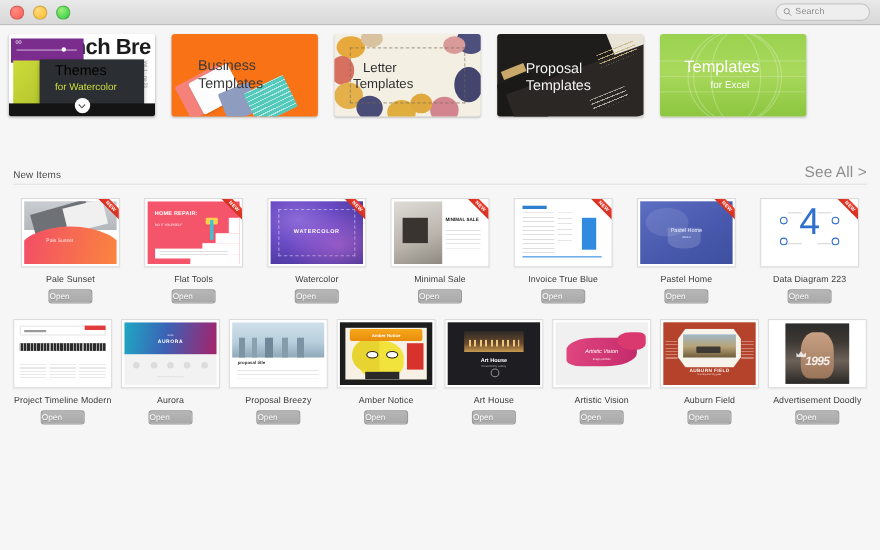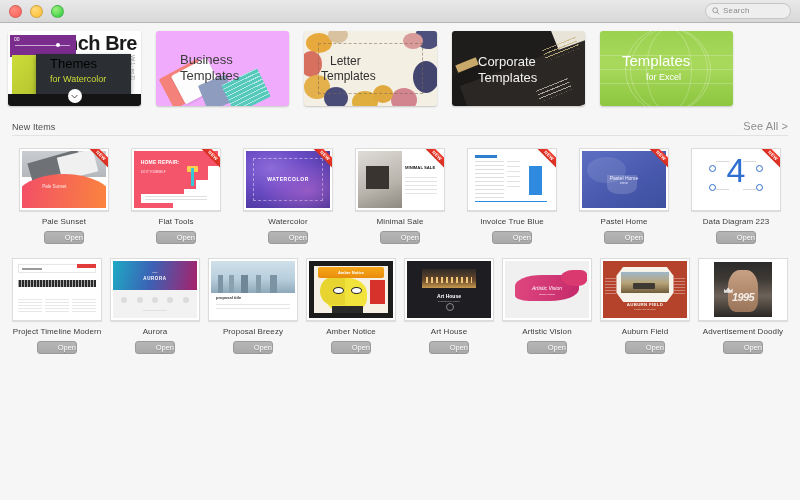--- a/index.html
+++ b/index.html
@@ -136,21 +136,21 @@
     writing-mode:vertical-rl;
   }
   .c-themes .blackbar{position:absolute;left:0;bottom:0;width:133px;height:12px;background:#141414;}
   .c-themes .chev{
     position:absolute;left:50%;margin-left:-7px;bottom:3px;width:14px;height:14px;border-radius:50%;
     background:#fff;display:flex;align-items:center;justify-content:center;
   }
   .c-themes .chev svg{display:block;}
 
   
-  .c-business{background:#f0abfc;}
+  .c-business{background:#f97316;}
   .c-business .pink{
     position:absolute;left:8px;top:36px;width:44px;height:34px;background:#f4827b;
     transform:rotate(-28deg);border-radius:2px;
   }
   .c-business .pinkw{
     position:absolute;left:20px;top:34px;width:40px;height:32px;background:#fdfdfd;
     transform:rotate(-28deg);border-radius:2px;box-shadow:0 1px 2px rgba(0,0,0,.14);
   }
   .c-business .blue{
     position:absolute;left:46px;top:48px;width:30px;height:28px;background:#8e9cc0;
@@ -228,21 +228,21 @@
     display:flex;align-items:flex-end;justify-content:space-between;
     padding:0 12px;margin-top:14px;position:relative;
   }
   .section-head .rule{
     position:absolute;left:12px;right:12px;bottom:0;height:1px;background:#e2e2e2;
   }
   .section-title{
     font-size:9px;color:#4c4c4c;padding-bottom:4px;letter-spacing:.1px;
   }
   .see-all{
-    font-size:11px;color:#8e8e8e;padding-bottom:4px;cursor:pointer;letter-spacing:.1px;
+    font-size:14px;color:#8e8e8e;padding-bottom:4px;cursor:pointer;letter-spacing:.1px;margin-top:28px;
   }
 
   
   .row{
     display:flex;padding:12px 8px 0 8px;gap:0;
   }
   .row.popular{padding-top:14px;}
   .item{
     flex:1 1 0;
     display:flex;flex-direction:column;align-items:center;
@@ -272,21 +272,21 @@
   }
 
   .item-name{
     font-size:8px;color:#3b3b3b;margin-top:6px;text-align:center;
     white-space:nowrap;letter-spacing:.1px;
   }
   .open-btn{
     margin-top:5px;width:40px;height:13px;border-radius:3px;
     background:linear-gradient(180deg,#b6b6b6,#a9a9a9);
     border:1px solid #9a9a9a;
-    color:#fff;font-size:7.5px;line-height:11px;text-align:right;
+    color:#fff;font-size:7.5px;line-height:11px;text-align:left;
     cursor:pointer;box-sizing:border-box;
     text-shadow:0 1px 0 rgba(0,0,0,.18);
   }
 
   
   .a-pale{background:linear-gradient(180deg,#c9ccd1 0%,#b4b7bc 46%,#fff 46%);}
   .a-pale .sun{
     position:absolute;left:-8%;top:40%;width:116%;height:90%;border-radius:50% 50% 0 0;
     background:linear-gradient(100deg,#f2496a,#fb8b3a);
   }
@@ -576,21 +576,21 @@
         <div class="hero-title t2">Templates</div>
       </div>
 
       <div class="hero-card c-corp">
         <div class="blk1"></div>
         <div class="blk3"></div>
         <div class="gold"></div>
         <div class="blk2"></div>
         <div class="hl1"></div>
         <div class="hl2"></div>
-        <div class="hero-title t1">Corporate</div>
+        <div class="hero-title t1">Proposal</div>
         <div class="hero-title t2">Templates</div>
       </div>
 
       <div class="hero-card c-excel">
         <div class="globe"></div>
         <div class="lat" style="top:24px;"></div>
         <div class="lat" style="top:38px;"></div>
         <div class="lat" style="top:52px;"></div>
         <div class="hero-title t1">Templates</div>
         <div class="hero-title t2">for Excel</div>

